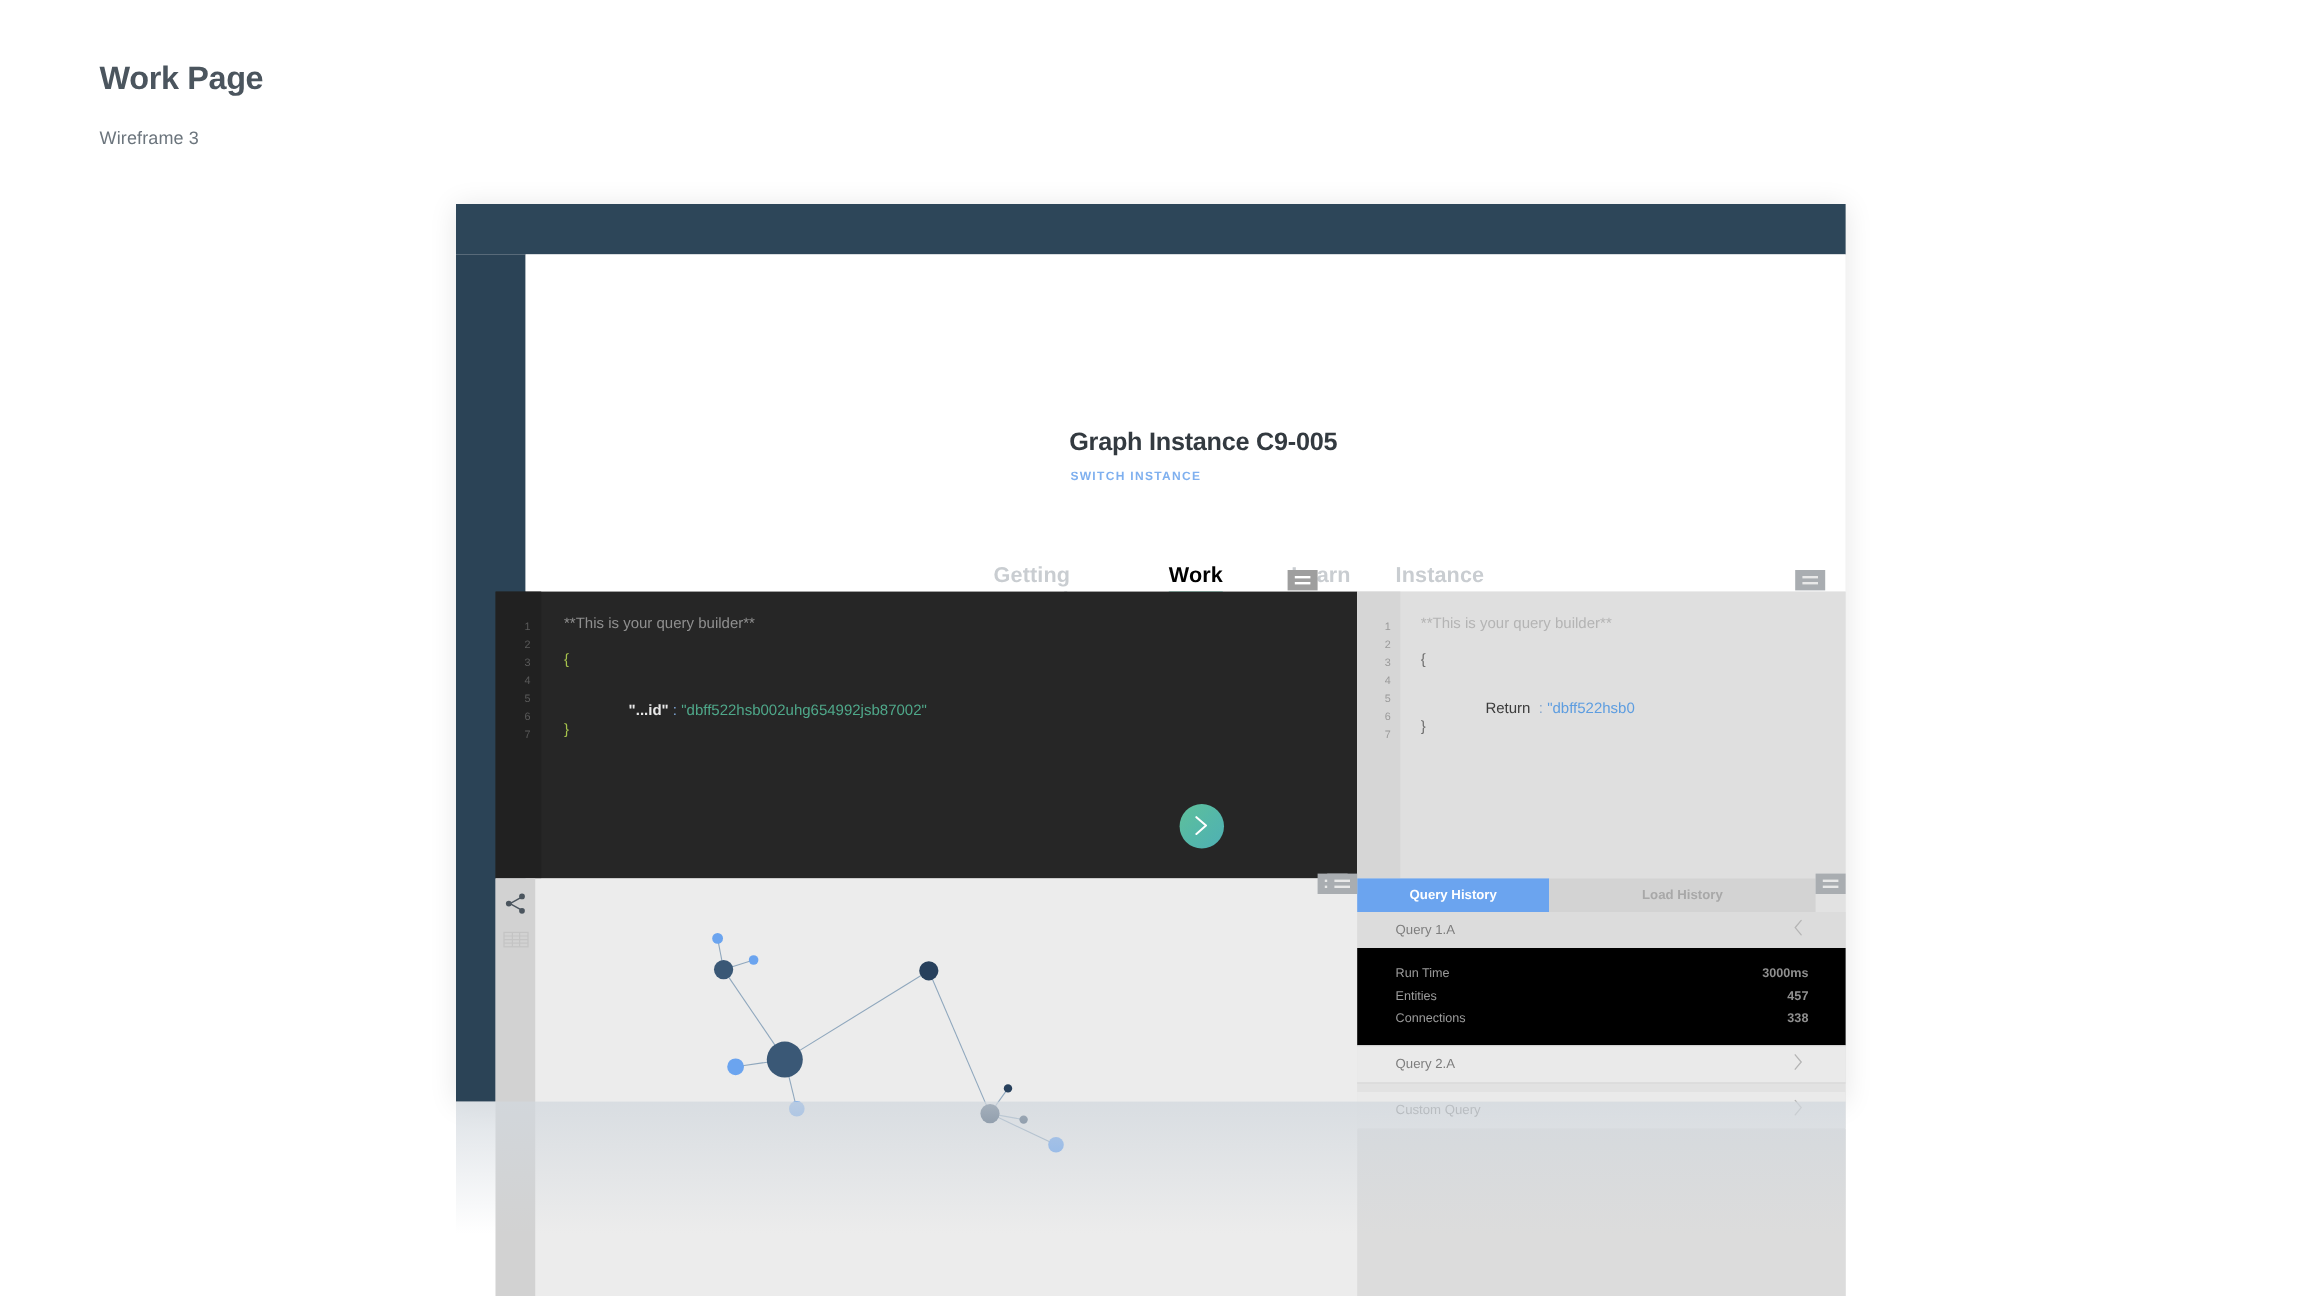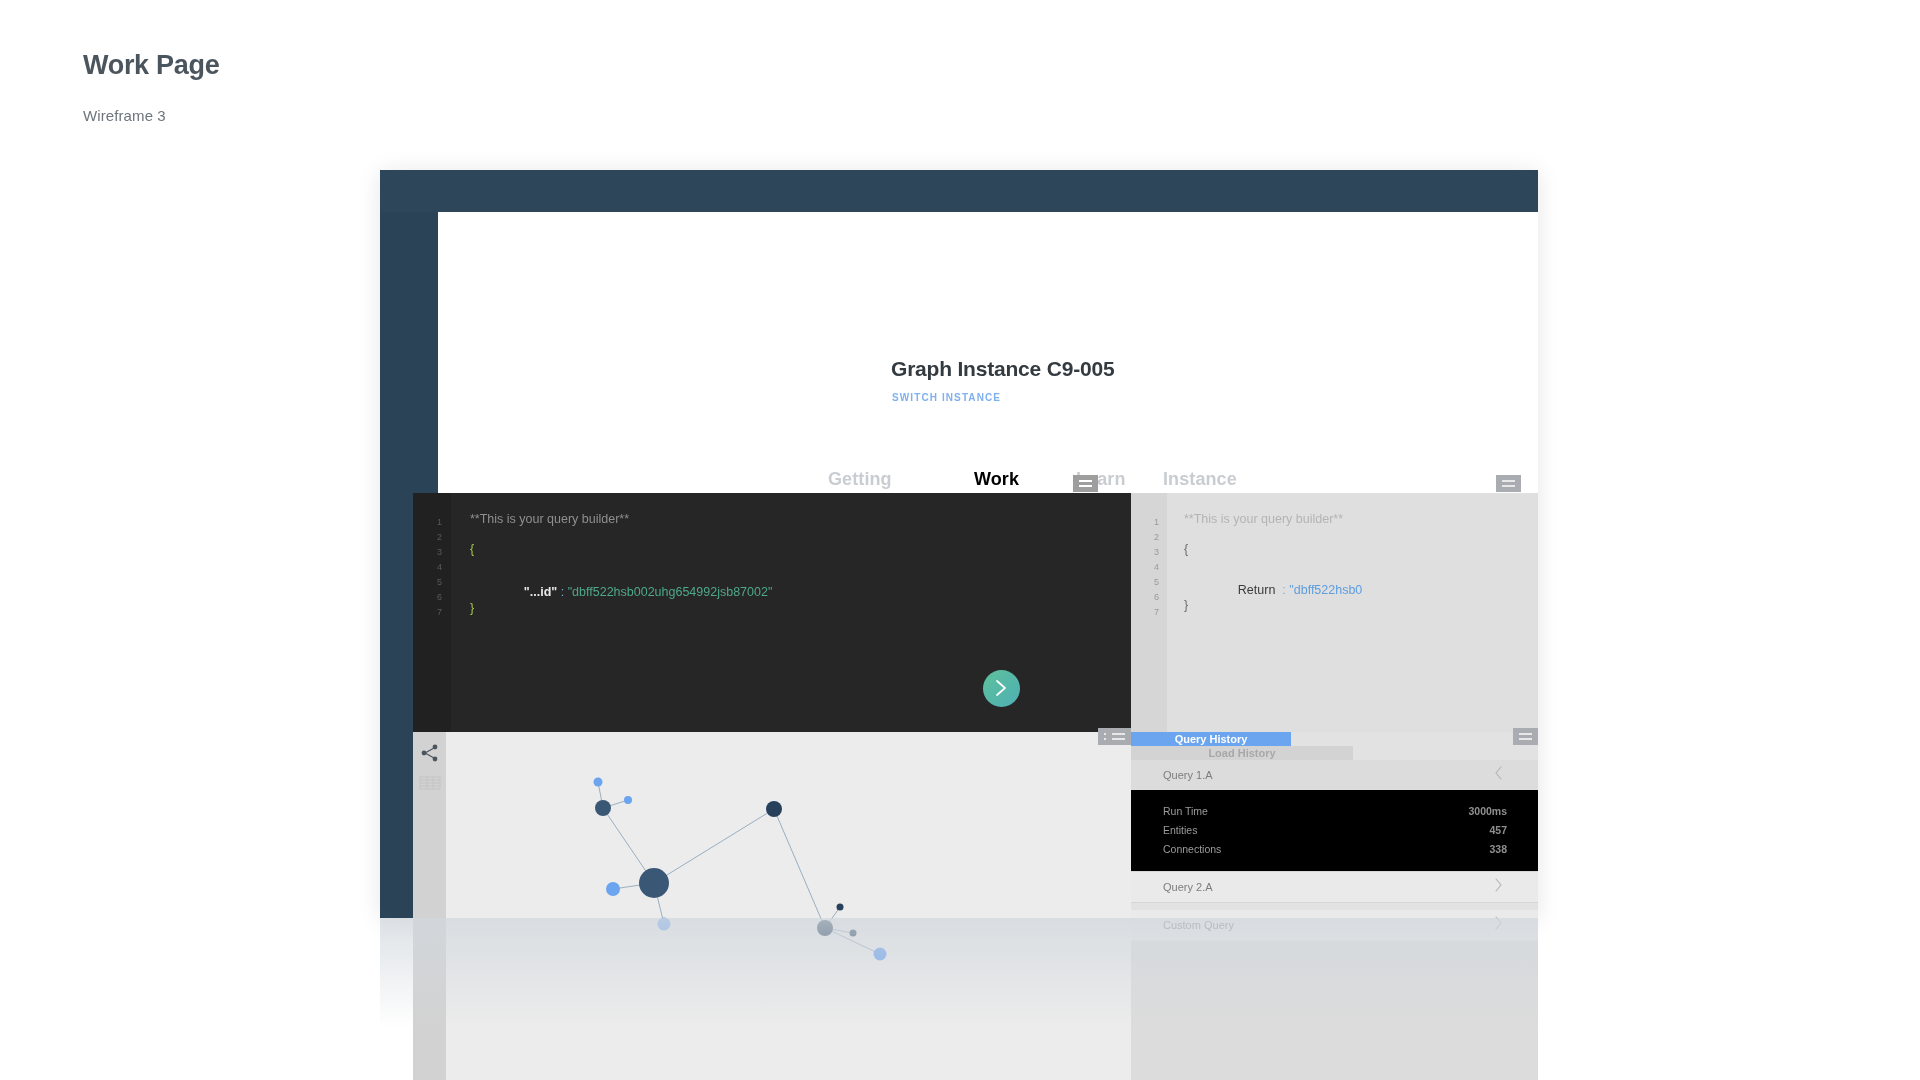--- a/index.html
+++ b/index.html
@@ -147,21 +147,20 @@
   #graph-canvas { position: absolute; left: 33px; top: 0; width: 685px; height: 356px; }
 
   
   #history-panel {
     position: absolute; left: 751px; top: 562px; width: 407px; height: 356px;
     background: #e2e2e2;
   }
   #history-tabs {
     position: absolute; left: 0; top: 0; width: 407px; height: 28px;
     display: flex;
-    flex-direction: column;
   }
   .hist-tab {
     height: 28px; display: flex; align-items: center; justify-content: center;
     font-size: 11px; font-weight: bold; cursor: pointer;
   }
   .hist-tab.active { background: #6ba4ef; color: #ffffff; width: 160px; }
   .hist-tab.inactive { background: #d3d3d3; color: #a8a8a8; width: 222px; }
 
   .hist-row {
     position: absolute; left: 0; width: 407px; height: 30px;

